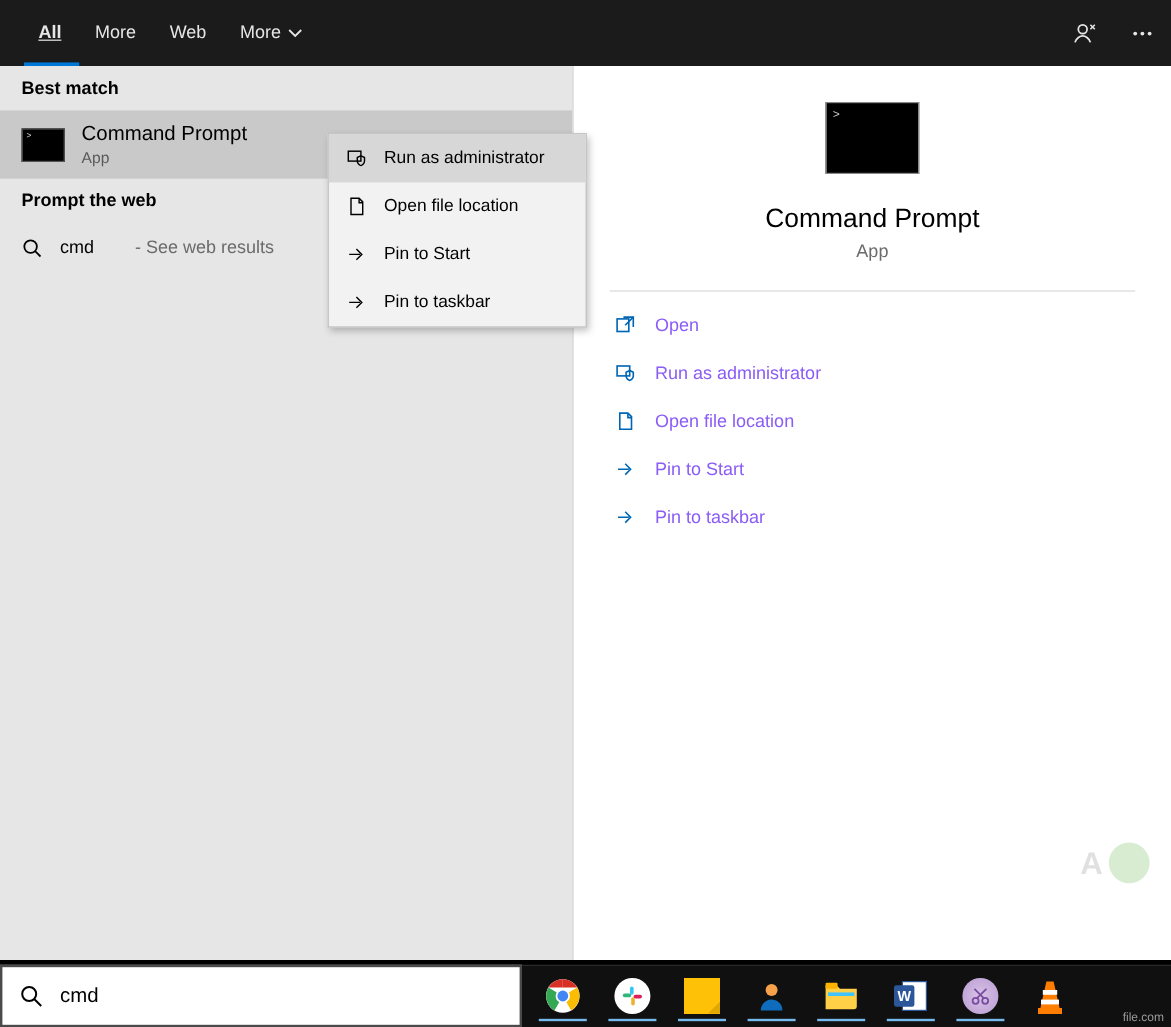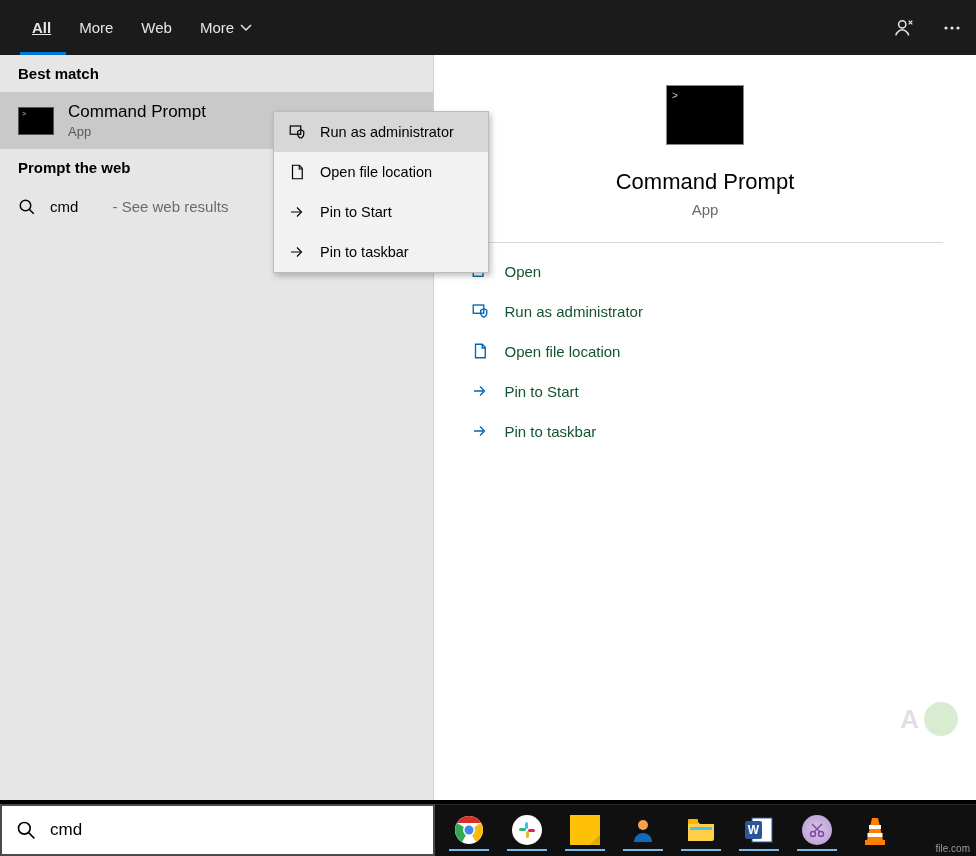--- a/index.html
+++ b/index.html
@@ -10,21 +10,21 @@
 
 .tabs { display: flex; align-items: center; height: 55px; background: #1b1b1b; color: #e6e6e6; padding-left: 18px; position: relative; }
 .tab { font-size: 15px; padding: 0 14px; height: 55px; display: flex; align-items: center; cursor: pointer; }
 .tab.active { font-weight: 600; text-decoration: underline; }
 .tab.active::after { content: ""; position: absolute; bottom: -1px; left: 20px; width: 46px; height: 4px; background: #0078d7; }
 .tab-more { display: flex; align-items: center; gap: 6px; }
 .top-right { position: absolute; right: 14px; top: 0; height: 55px; display: flex; align-items: center; gap: 26px; color: #e6e6e6; }
 
 
 .body { position: absolute; top: 55px; left: 0; right: 0; bottom: 0; display: flex; background: #e6e6e6; }
-.left { width: 433px; background: #e6e6e6; position: relative; }
+.left { width: 477px; background: #e6e6e6; position: relative; }
 .right { flex: 1; background: #fff; position: relative; border-left: 1px solid #d0d0d0; }
 
 .section-header { font-size: 15px; font-weight: 600; color: #000; padding: 10px 18px; background: #e6e6e6; }
 
 .result { display: flex; align-items: center; gap: 14px; padding: 10px 18px; background: #c9c9c9; }
 .cmd-thumb { width: 36px; height: 28px; background: #000; border: 1px solid #555; position: relative; }
 .cmd-thumb::before { content: ">"; color: #ccc; font-size: 7px; position: absolute; top: 2px; left: 3px; }
 .result-texts { display: flex; flex-direction: column; }
 .result-title { font-size: 17px; color: #000; }
 .result-sub { font-size: 13px; color: #595959; margin-top: 2px; }
@@ -39,21 +39,21 @@
 .ctx-item.hl { background: #d7d7d7; }
 
 
 .preview { display: flex; flex-direction: column; align-items: center; padding-top: 30px; }
 .big-thumb { width: 78px; height: 60px; background: #000; border: 1px solid #888; position: relative; }
 .big-thumb::before { content: ">"; color: #ccc; font-size: 10px; position: absolute; top: 4px; left: 5px; }
 .preview-title { font-size: 22px; color: #000; margin-top: 24px; }
 .preview-sub { font-size: 15px; color: #6b6b6b; margin-top: 6px; }
 .divider { height: 1px; background: #d9d9d9; width: 88%; margin: 24px auto 8px; }
 .actions { width: 88%; margin: 0 auto; }
-.action { display: flex; align-items: center; gap: 16px; height: 40px; font-size: 15px; color: #14532d; padding-left: 4px; }
+.action { display: flex; align-items: center; gap: 16px; height: 40px; font-size: 15px; color: #8b5cf6; padding-left: 4px; }
 .ic { width: 18px; display: flex; justify-content: center; color: #0066b4; }
 
 
 .searchbar { position: absolute; left: 0; bottom: 0; width: 435px; height: 52px; background: #fff; border: 2px solid #4a4a4a; display: flex; align-items: center; gap: 14px; padding: 0 14px; z-index: 50; }
 .search-input { border: none; outline: none; font-size: 17px; flex: 1; background: transparent; }
 
 
 .taskbar { position: absolute; left: 435px; right: 0; bottom: 0; height: 52px; background: #101010; display: flex; align-items: center; gap: 18px; padding: 0 14px; z-index: 40; border-top: 1px solid #2a2a2a; }
 .tb { width: 40px; height: 40px; display: flex; align-items: center; justify-content: center; }
 .tb.running { border-bottom: 2px solid #76b9ed; }

